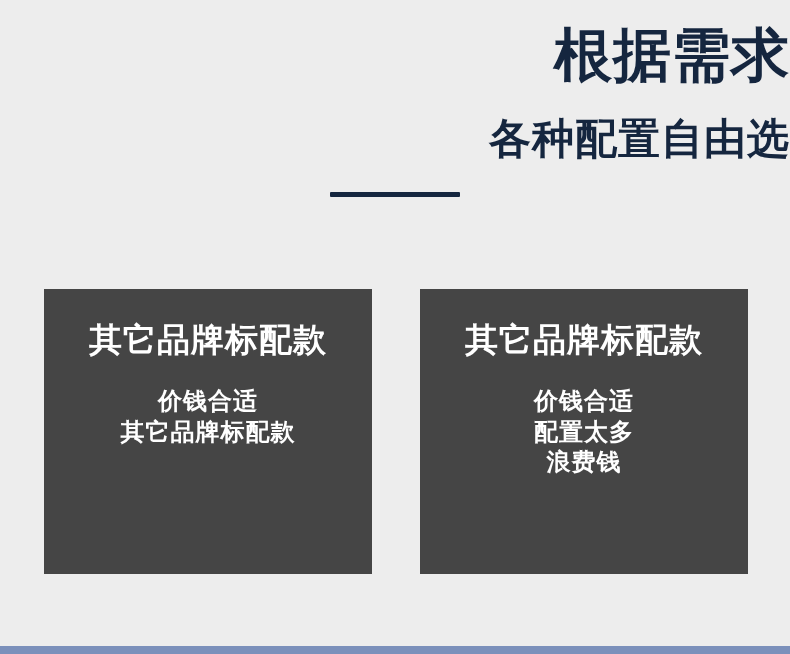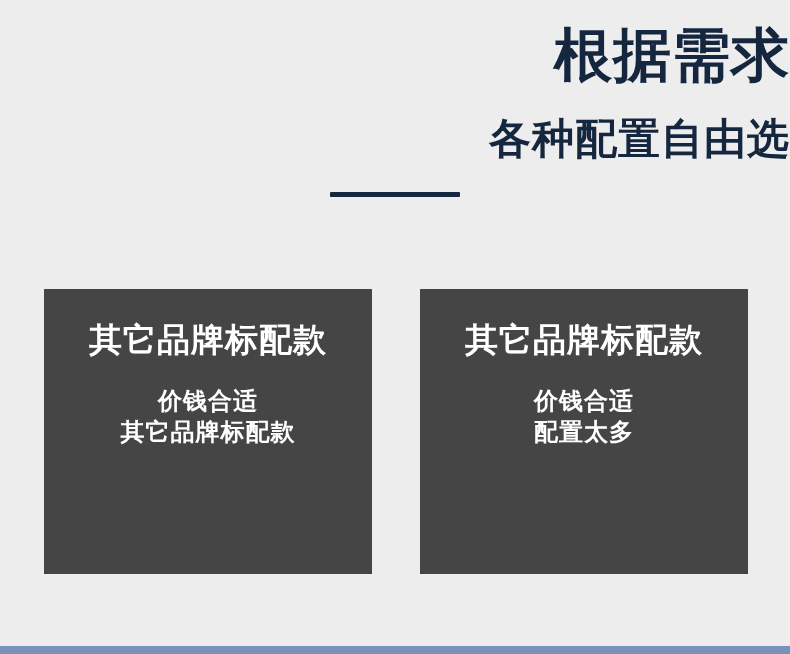--- a/index.html
+++ b/index.html
@@ -122,20 +122,21 @@
         <span class="card-body-line">价钱合适</span>
         <span class="card-body-line">其它品牌标配款</span>
       </div>
     </div>
 
     <div class="card">
       <div class="card-title">其它品牌标配款</div>
       <div class="card-body">
         <span class="card-body-line">价钱合适</span>
         <span class="card-body-line">配置太多</span>
+        <span class="card-body-line">浪费钱</span>
       </div>
     </div>
 
   </div>
 
   <div class="bottom-strip"></div>
 
 </div>
 
 </body></html>

